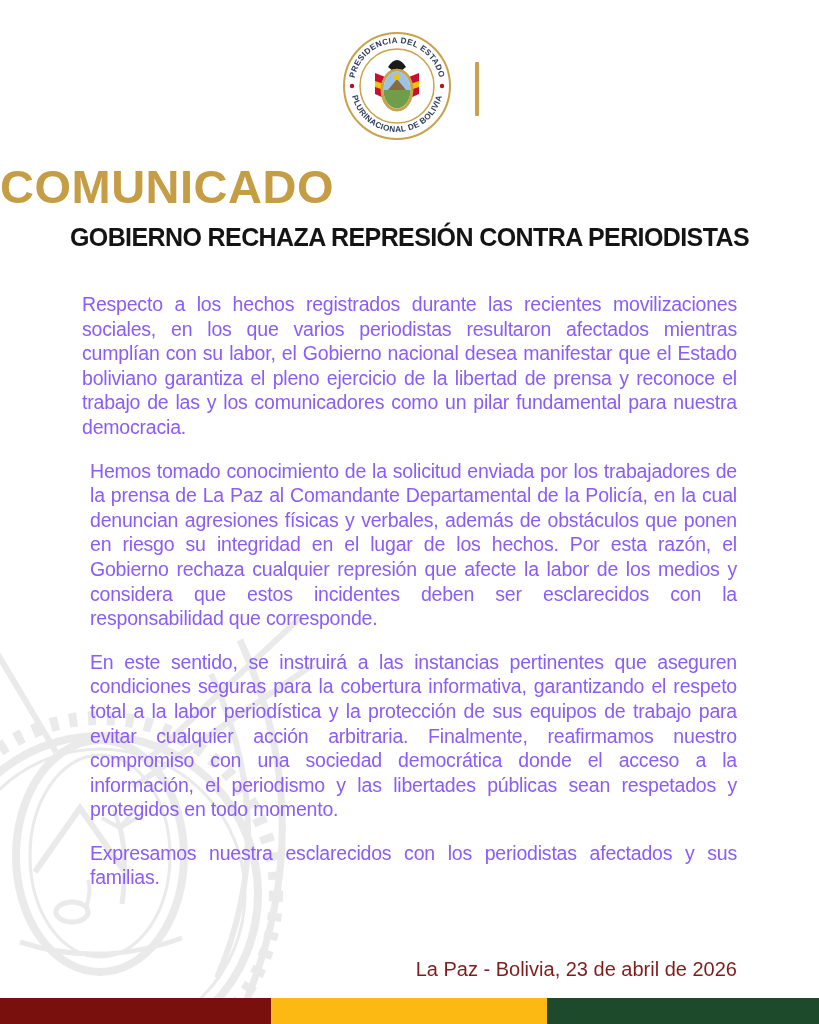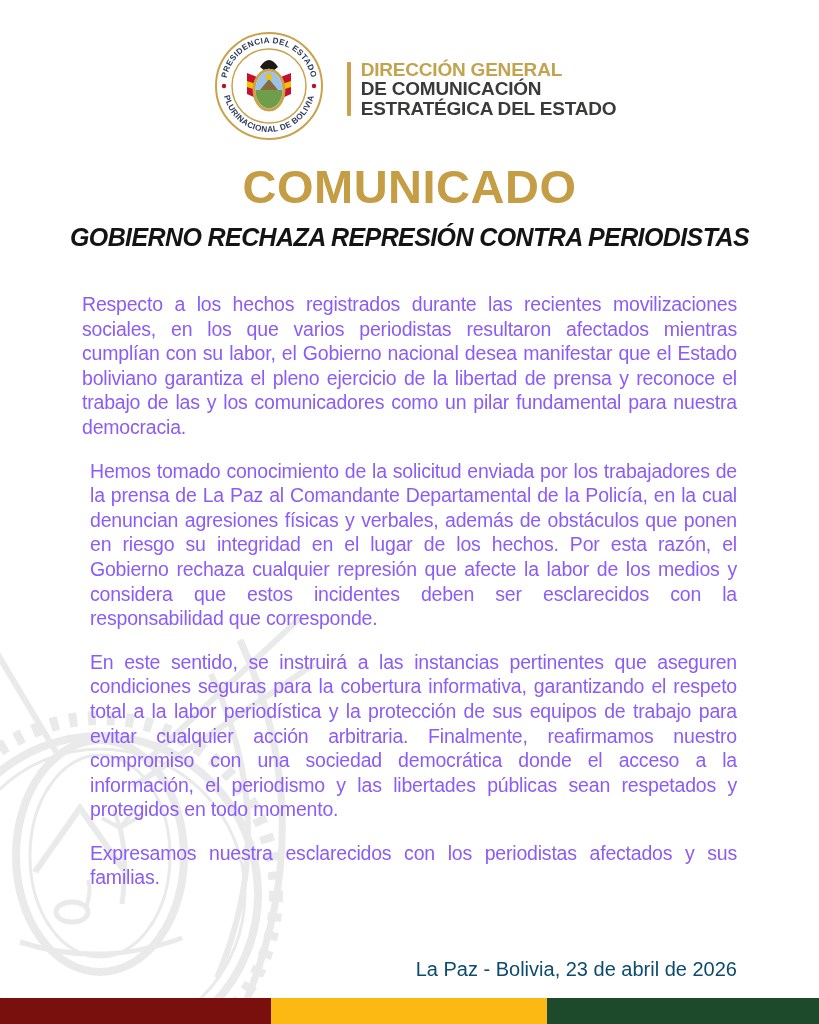--- a/index.html
+++ b/index.html
@@ -34,50 +34,48 @@
     font-size:19px; line-height:19.5px;
     letter-spacing:-0.2px;
     margin-top:6px;
   }
   .org-line-1 { color:#C1A44E; }
   .org-line-2, .org-line-3 { color:#3A3A39; }
 
   
   .title {
     margin-top:15px;
-    text-align:center;
     font-size:47px; font-weight:bold;
     color:#C49D45;
     letter-spacing:0.5px;
   }
   .subtitle {
     margin-top:9px;
     text-align:center;
     font-size:25px; font-weight:bold;
     color:#141414;
     letter-spacing:-0.6px;
-    font-style:italic;
   }
 
   
   .body-text {
     margin:40px 82px 0 82px;
     color:#8b5cf6;
     font-size:19.5px;
     line-height:24.6px;
     text-align:justify;
     letter-spacing:-0.2px;
   }
   .body-text p + p { margin-top:19px;margin-left:8px; }
 
   .dateline {
     margin:68px 82px 0 82px;
     text-align:right;
     font-size:20px;
-    color:#0c4a6e;
+    color:#7f1d1d;
   }
   .hashtag {
     margin-top:27px;
     text-align:left;
     font-size:19px;
     color:#8E8E8E;
   }
 
   
   .flag-bar {
@@ -144,25 +142,20 @@
           <path d="M52.5 62 A 13.5 18.5 0 0 1 79.5 62 Z" fill="#9CC3E5"></path>
           <path d="M52.5 62 A 13.5 18.5 0 0 0 79.5 62 Z" fill="#6F9E4B"></path>
           <path d="M57 62 L66 51 L75 62 Z" fill="#8A6B3F"></path>
           <circle cx="66" cy="49" r="3" fill="#F4C300"></circle>
           <ellipse cx="66" cy="62" rx="15" ry="20" fill="none" stroke="#C9A24B" stroke-width="2.5"></ellipse>
         </g>
       </svg>
 
       <div class="org-sep"></div>
 
-      <div class="org-lines">
-        <div class="org-line-1">DIRECCIÓN GENERAL</div>
-        <div class="org-line-2">DE COMUNICACIÓN</div>
-        <div class="org-line-3">ESTRATÉGICA DEL ESTADO</div>
-      </div>
     </div>
 
     <h1 class="title">COMUNICADO</h1>
     <h2 class="subtitle">GOBIERNO RECHAZA REPRESIÓN CONTRA PERIODISTAS</h2>
 
     <main class="body-text">
       <p>Respecto a los hechos registrados durante las recientes movilizaciones sociales, en los que varios periodistas resultaron afectados mientras cumplían con su labor, el Gobierno nacional desea manifestar que el Estado boliviano garantiza el pleno ejercicio de la libertad de prensa y reconoce el trabajo de las y los comunicadores como un pilar fundamental para nuestra democracia.</p>
       <p>Hemos tomado conocimiento de la solicitud enviada por los trabajadores de la prensa de La Paz al Comandante Departamental de la Policía, en la cual denuncian agresiones físicas y verbales, además de obstáculos que ponen en riesgo su integridad en el lugar de los hechos. Por esta razón, el Gobierno rechaza cualquier represión que afecte la labor de los medios y considera que estos incidentes deben ser esclarecidos con la responsabilidad que corresponde.</p>
       <p>En este sentido, se instruirá a las instancias pertinentes que aseguren condiciones seguras para la cobertura informativa, garantizando el respeto total a la labor periodística y la protección de sus equipos de trabajo para evitar cualquier acción arbitraria. Finalmente, reafirmamos nuestro compromiso con una sociedad democrática donde el acceso a la información, el periodismo y las libertades públicas sean respetados y protegidos en todo momento.</p>
       <p>Expresamos nuestra esclarecidos con los periodistas afectados y sus familias.</p>

